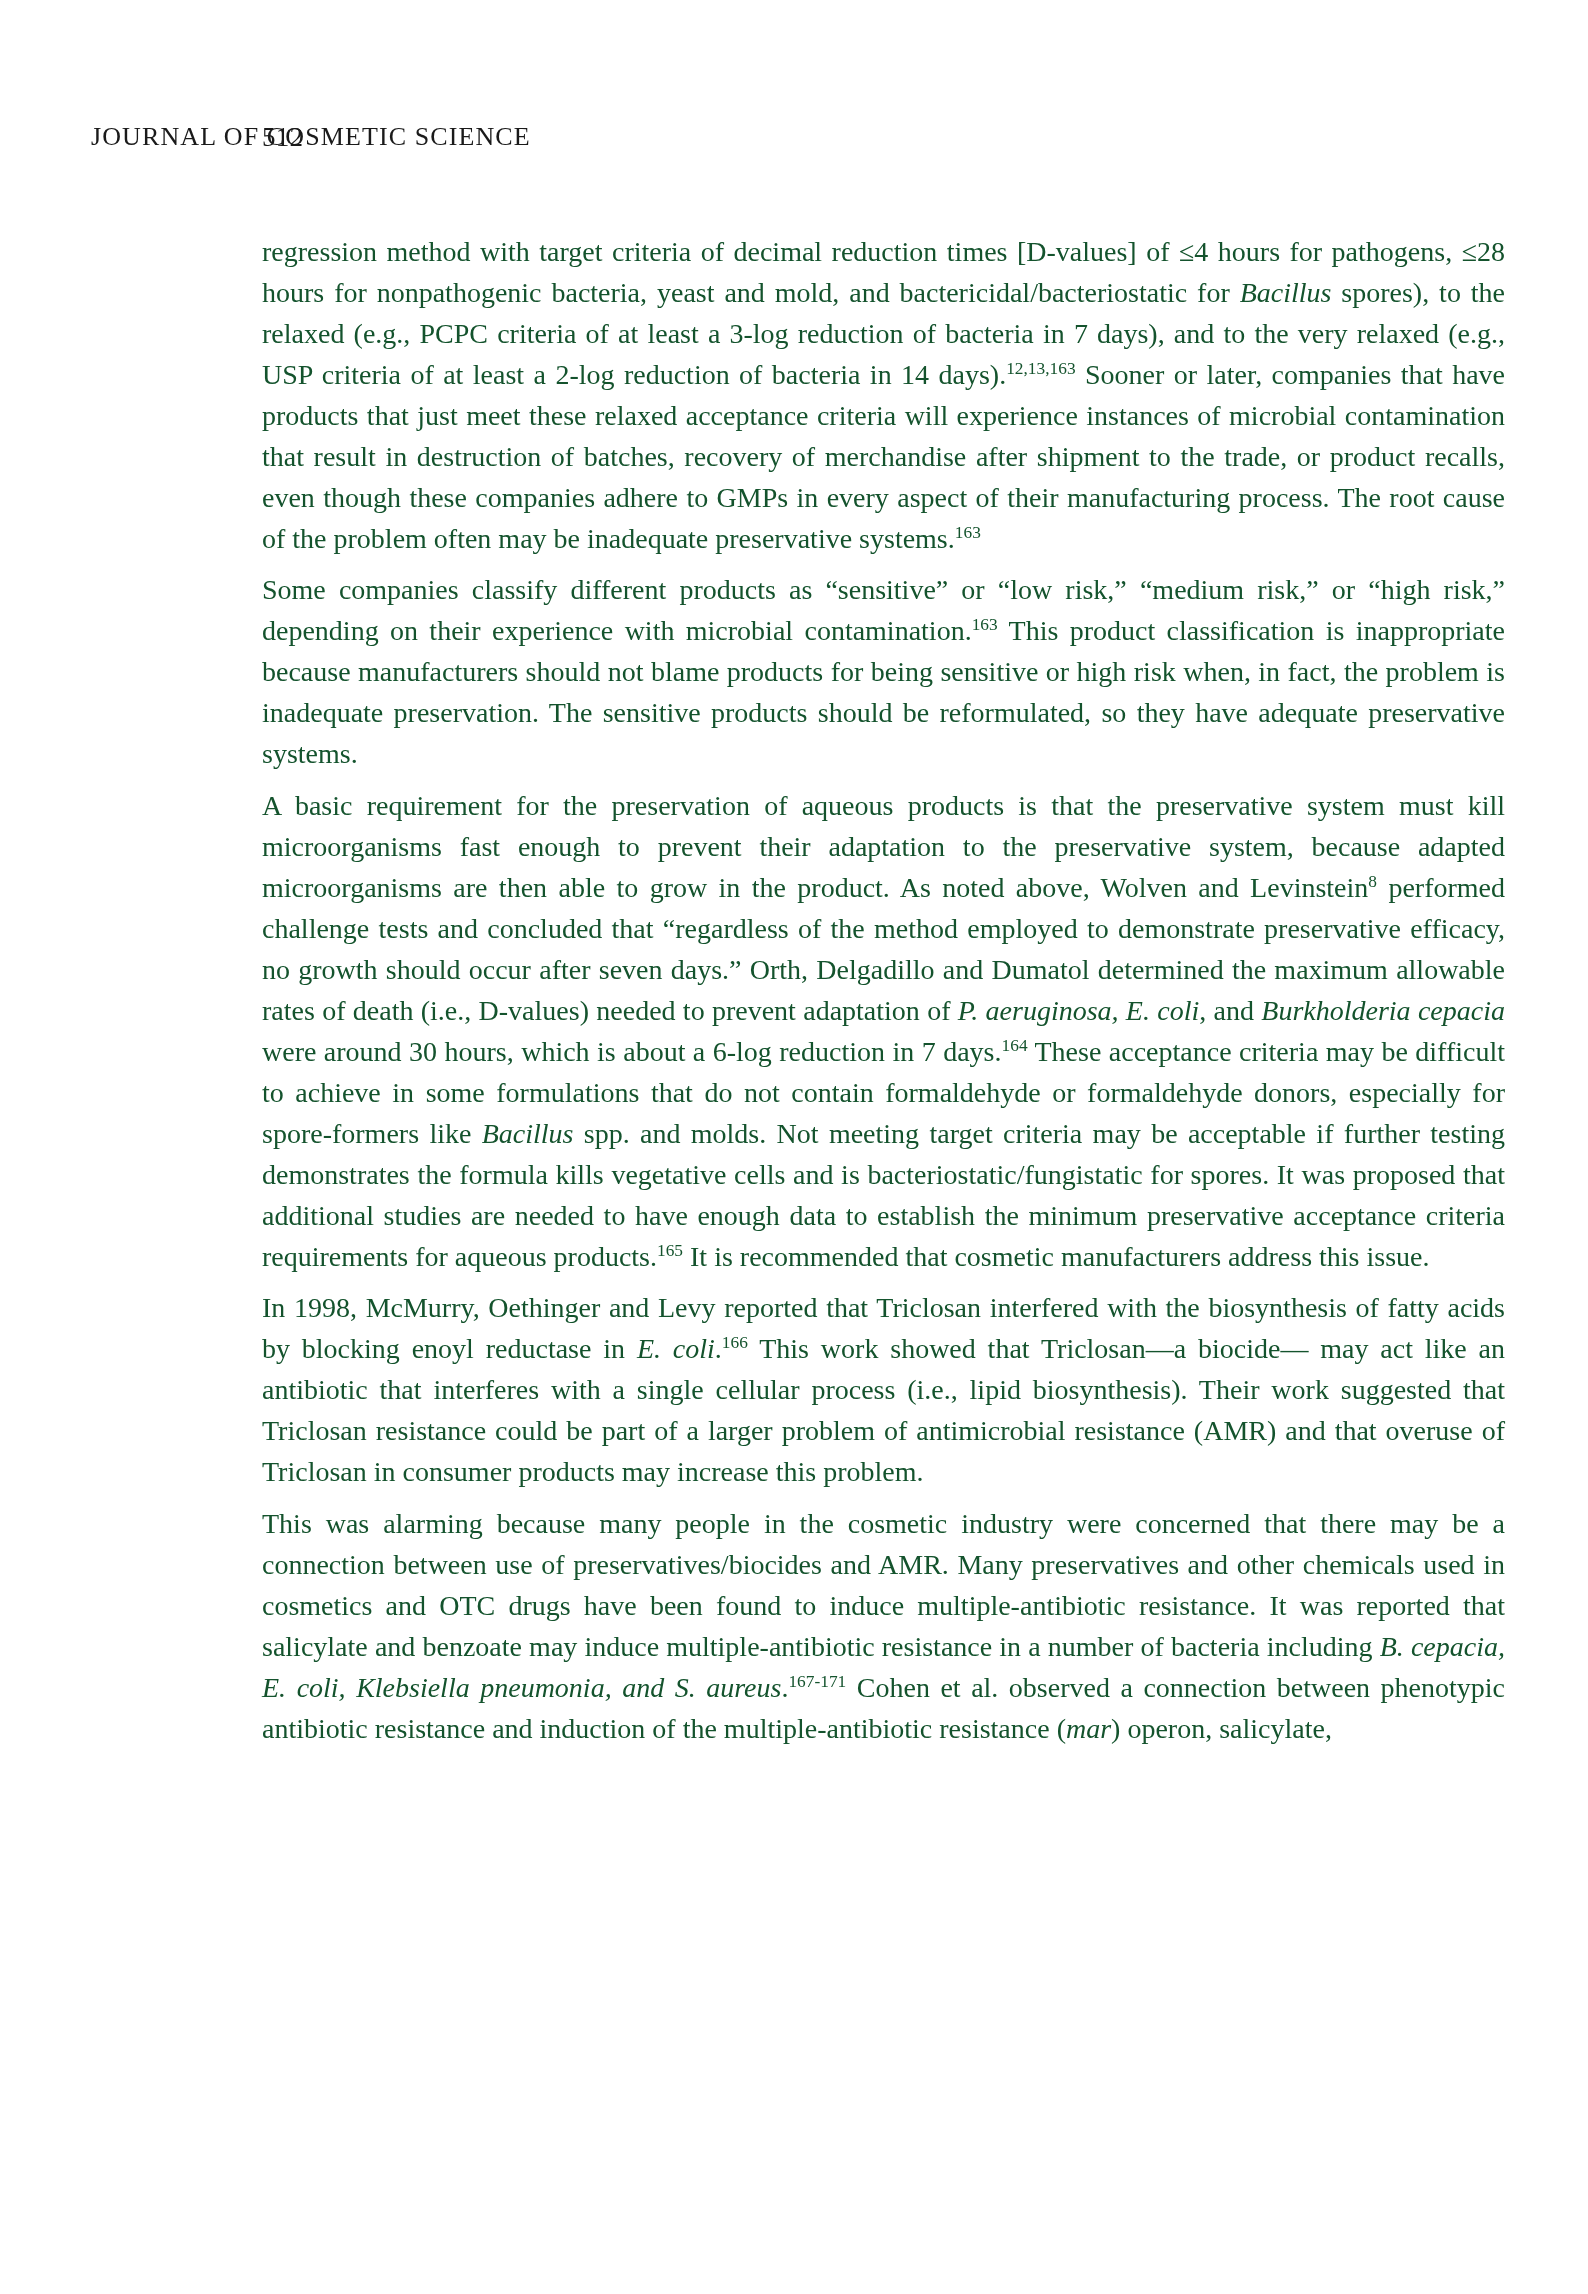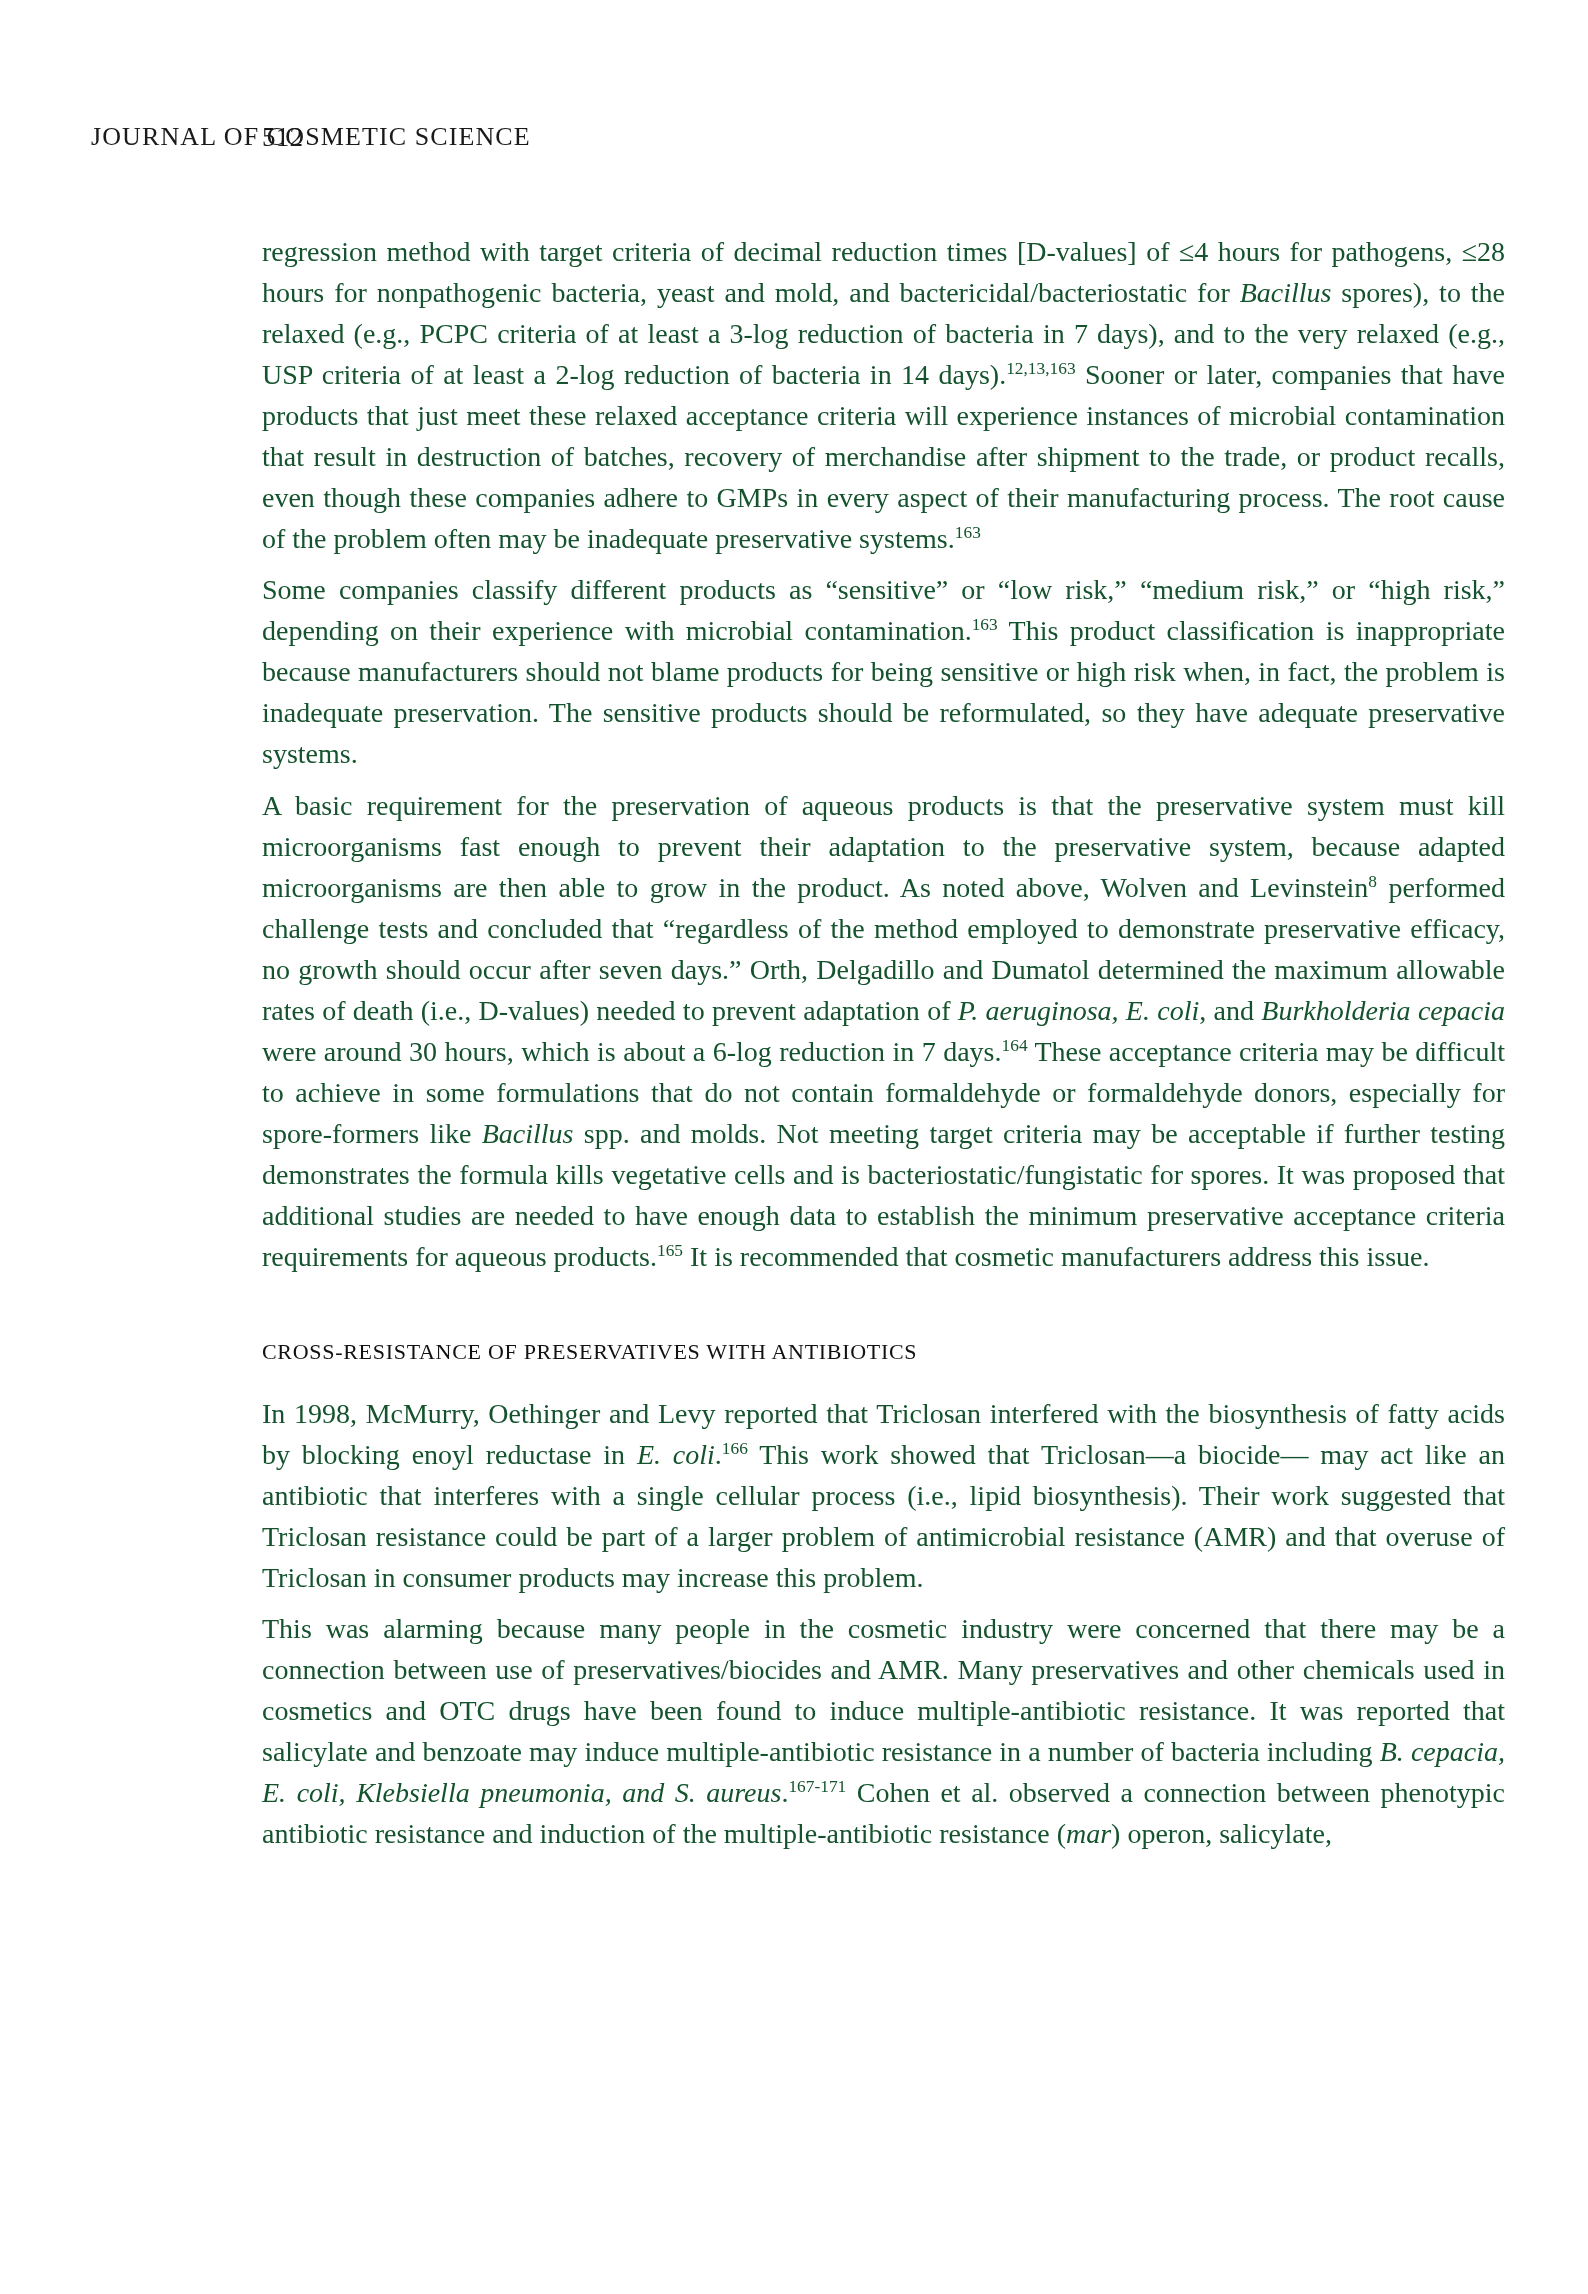--- a/index.html
+++ b/index.html
@@ -82,21 +82,20 @@
     <div class="folio">512</div>
     <div class="running-head">JOURNAL OF COSMETIC SCIENCE</div>
   </div>
 
   <div class="content">
 
     <p class="body-par">regression method with target criteria of decimal reduction times [D-values] of ≤4 hours for pathogens, ≤28 hours for nonpathogenic bacteria, yeast and mold, and bactericidal/bacteriostatic for <i>Bacillus</i> spores), to the relaxed (e.g., PCPC criteria of at least a 3-log reduction of bacteria in 7 days), and to the very relaxed (e.g., USP criteria of at least a 2-log reduction of bacteria in 14 days).<sup>12,13,163</sup> Sooner or later, companies that have products that just meet these relaxed acceptance criteria will experience instances of microbial contamination that result in destruction of batches, recovery of merchandise after shipment to the trade, or product recalls, even though these companies adhere to GMPs in every aspect of their manufacturing process. The root cause of the problem often may be inadequate preservative systems.<sup>163</sup></p>
     <p class="body-par">Some companies classify different products as “sensitive” or “low risk,” “medium risk,” or “high risk,” depending on their experience with microbial contamination.<sup>163</sup> This product classification is inappropriate because manufacturers should not blame products for being sensitive or high risk when, in fact, the problem is inadequate preservation. The sensitive products should be reformulated, so they have adequate preservative systems.</p>
     <p class="body-par">A basic requirement for the preservation of aqueous products is that the preservative system must kill microorganisms fast enough to prevent their adaptation to the preservative system, because adapted microorganisms are then able to grow in the product. As noted above, Wolven and Levinstein<sup>8</sup> performed challenge tests and concluded that “regardless of the method employed to demonstrate preservative efficacy, no growth should occur after seven days.” Orth, Delgadillo and Dumatol determined the maximum allowable rates of death (i.e., D-values) needed to prevent adaptation of <i>P. aeruginosa, E. coli</i>, and <i>Burkholderia cepacia</i> were around 30 hours, which is about a 6-log reduction in 7 days.<sup>164</sup> These acceptance criteria may be difficult to achieve in some formulations that do not contain formaldehyde or formaldehyde donors, especially for spore-formers like <i>Bacillus</i> spp. and molds. Not meeting target criteria may be acceptable if further testing demonstrates the formula kills vegetative cells and is bacteriostatic/fungistatic for spores. It was proposed that additional studies are needed to have enough data to establish the minimum preservative acceptance criteria requirements for aqueous products.<sup>165</sup> It is recommended that cosmetic manufacturers address this issue.</p>
 
-    <div class="sec-head">CROSS-RESISTANCE OF PRESERVATIVES WITH ANTIBIOTICS</div>
 
     <p class="body-par">In 1998, McMurry, Oethinger and Levy reported that Triclosan interfered with the biosynthesis of fatty acids by blocking enoyl reductase in <i>E. coli</i>.<sup>166</sup> This work showed that Triclosan—a biocide— may act like an antibiotic that interferes with a single cellular process (i.e., lipid biosynthesis). Their work suggested that Triclosan resistance could be part of a larger problem of antimicrobial resistance (AMR) and that overuse of Triclosan in consumer products may increase this problem.</p>
     <p class="body-par">This was alarming because many people in the cosmetic industry were concerned that there may be a connection between use of preservatives/biocides and AMR. Many preservatives and other chemicals used in cosmetics and OTC drugs have been found to induce multiple-antibiotic resistance. It was reported that salicylate and benzoate may induce multiple-antibiotic resistance in a number of bacteria including <i>B. cepacia, E. coli, Klebsiella pneumonia, and S. aureus</i>.<sup>167-171</sup> Cohen et al. observed a connection between phenotypic antibiotic resistance and induction of the multiple-antibiotic resistance (<i>mar</i>) operon, salicylate,</p>
 
   </div>
 
 </div>
 
 
 </body></html>

